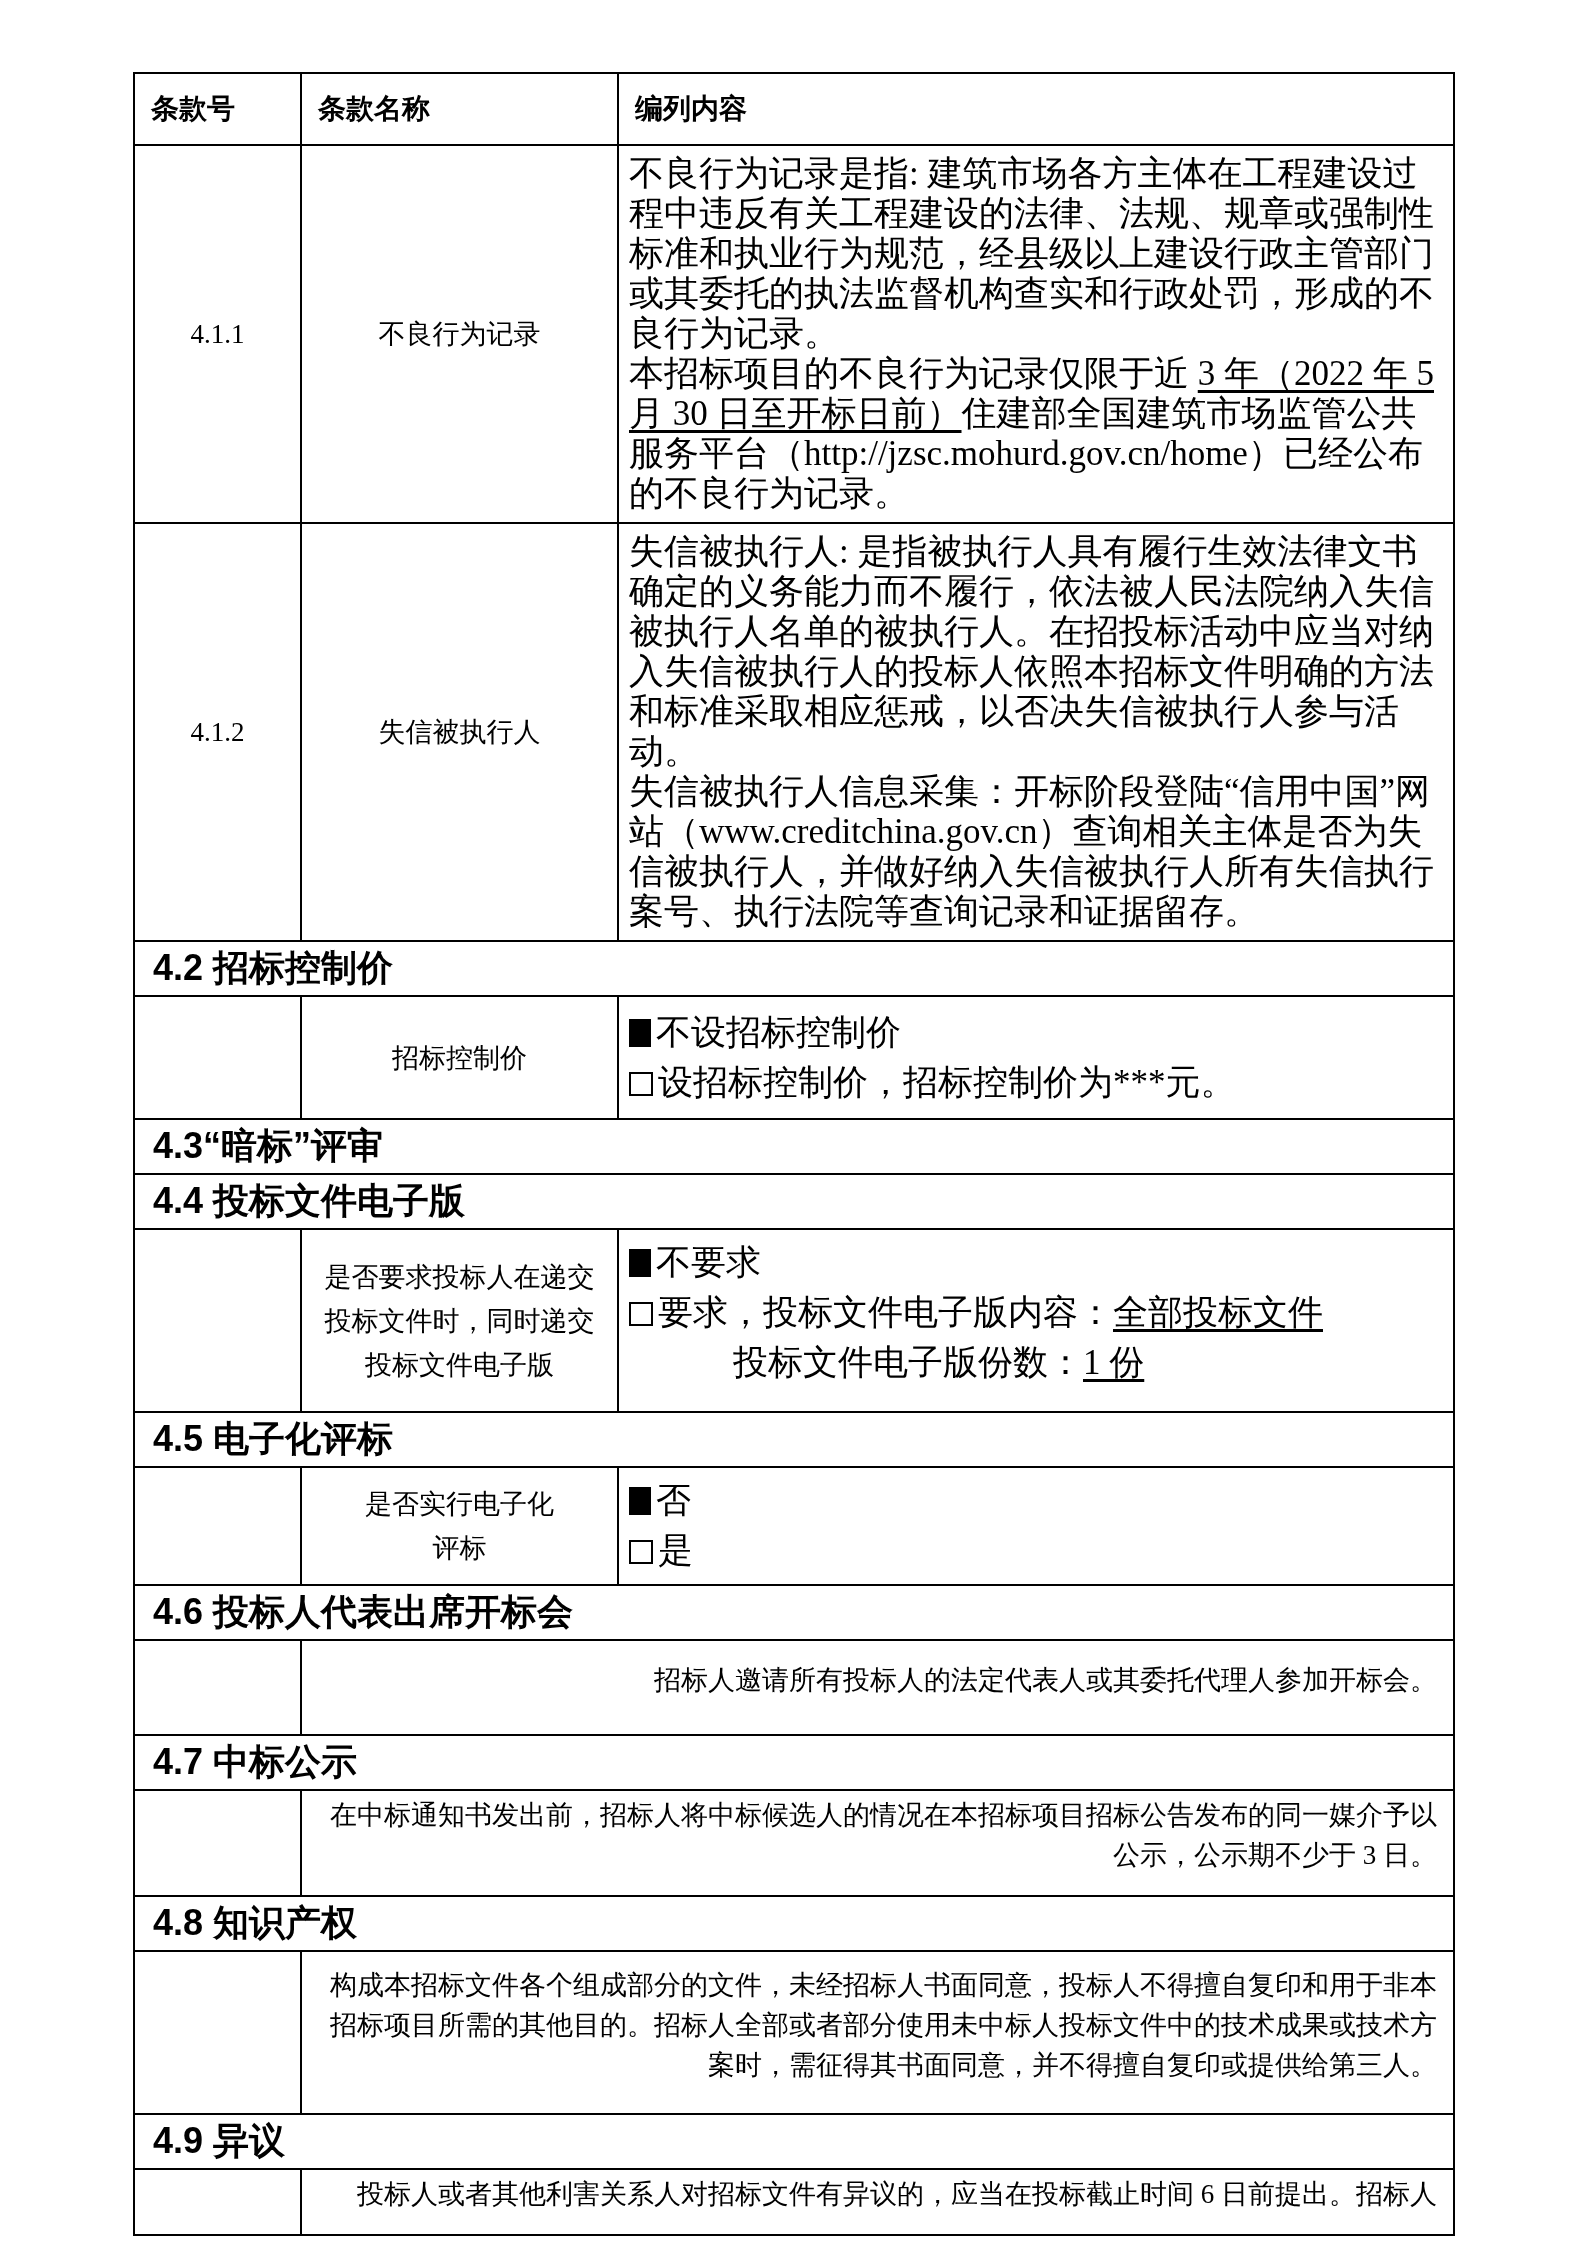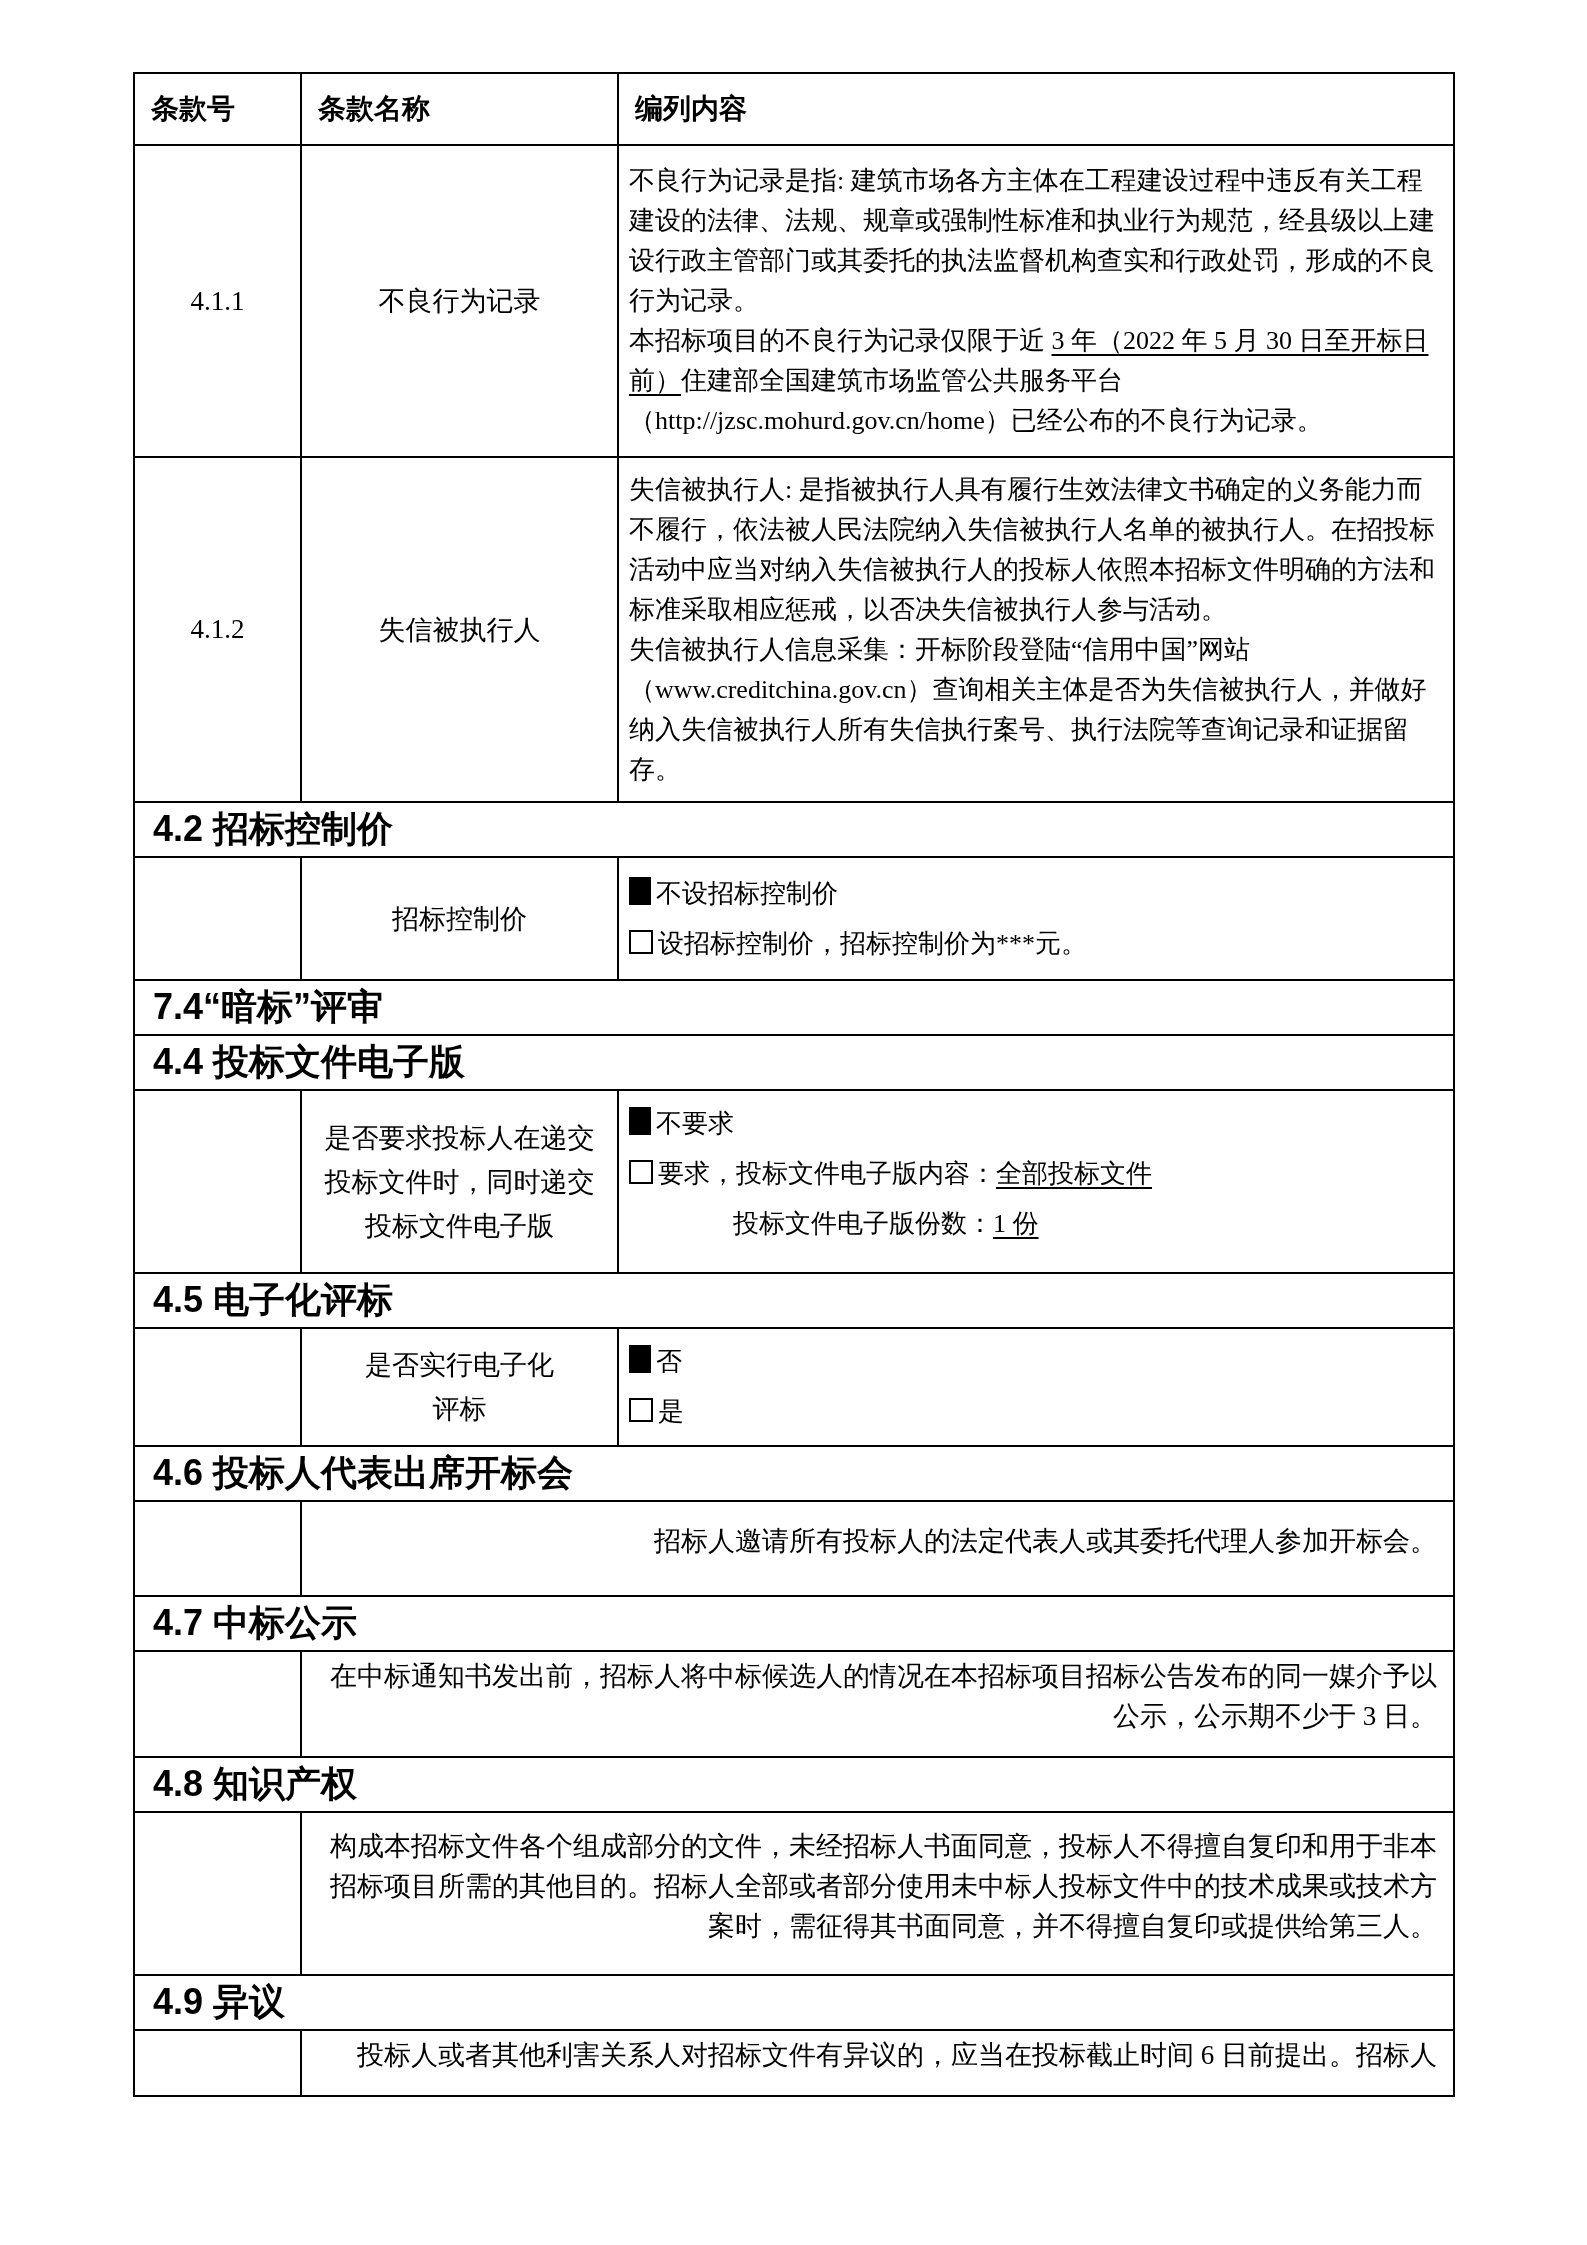--- a/index.html
+++ b/index.html
@@ -16,21 +16,21 @@
   .doc td, .doc th { border: 2px solid #000; overflow: hidden; }
   th.h {
     font-family: "Liberation Sans", "DejaVu Sans", sans-serif;
     font-weight: bold; font-size: 28px; text-align: left;
     vertical-align: middle; padding: 16px;
   }
   .c-no { text-align: center; font-size: 27px; vertical-align: middle; padding: 2px; }
   .c-name { text-align: center; font-size: 27px; vertical-align: middle; padding: 4px 8px; }
   .c-name .nl { line-height: 44px; }
   .c-body {
-    font-size: 26px; line-height: 40px; vertical-align: middle;
+    font-size: 35px; line-height: 40px; vertical-align: middle;
     text-align: left; padding: 8px 18px 8px 10px;
   }
   .c-body .para { margin: 0; }
   tr.section td {
     font-family: "Liberation Sans", "DejaVu Sans", sans-serif;
     font-weight: bold; font-size: 36px;
     vertical-align: middle; padding: 2px 6px 2px 18px; text-align: left;
   }
   .c-merged {
     font-size: 27px; line-height: 40px; vertical-align: middle;
@@ -85,21 +85,21 @@
   <tr style="height:123px">
     <td class="c-no"></td>
     <td class="c-name">招标控制价</td>
     <td class="c-body">
       <div class="opt"><span class="cb checked"></span><span>不设招标控制价</span></div>
       <div class="opt"><span class="cb unchecked"></span><span>设招标控制价，招标控制价为***元。</span></div>
     </td>
   </tr>
 
   <tr class="section" style="height:51px">
-    <td colspan="3">7.4“暗标”评审</td>
+    <td colspan="3">4.3“暗标”评审</td>
   </tr>
 
 
   <tr class="section" style="height:53px">
     <td colspan="3">4.4 投标文件电子版</td>
   </tr>
 
   <tr style="height:183px">
     <td class="c-no"></td>
     <td class="c-name">

